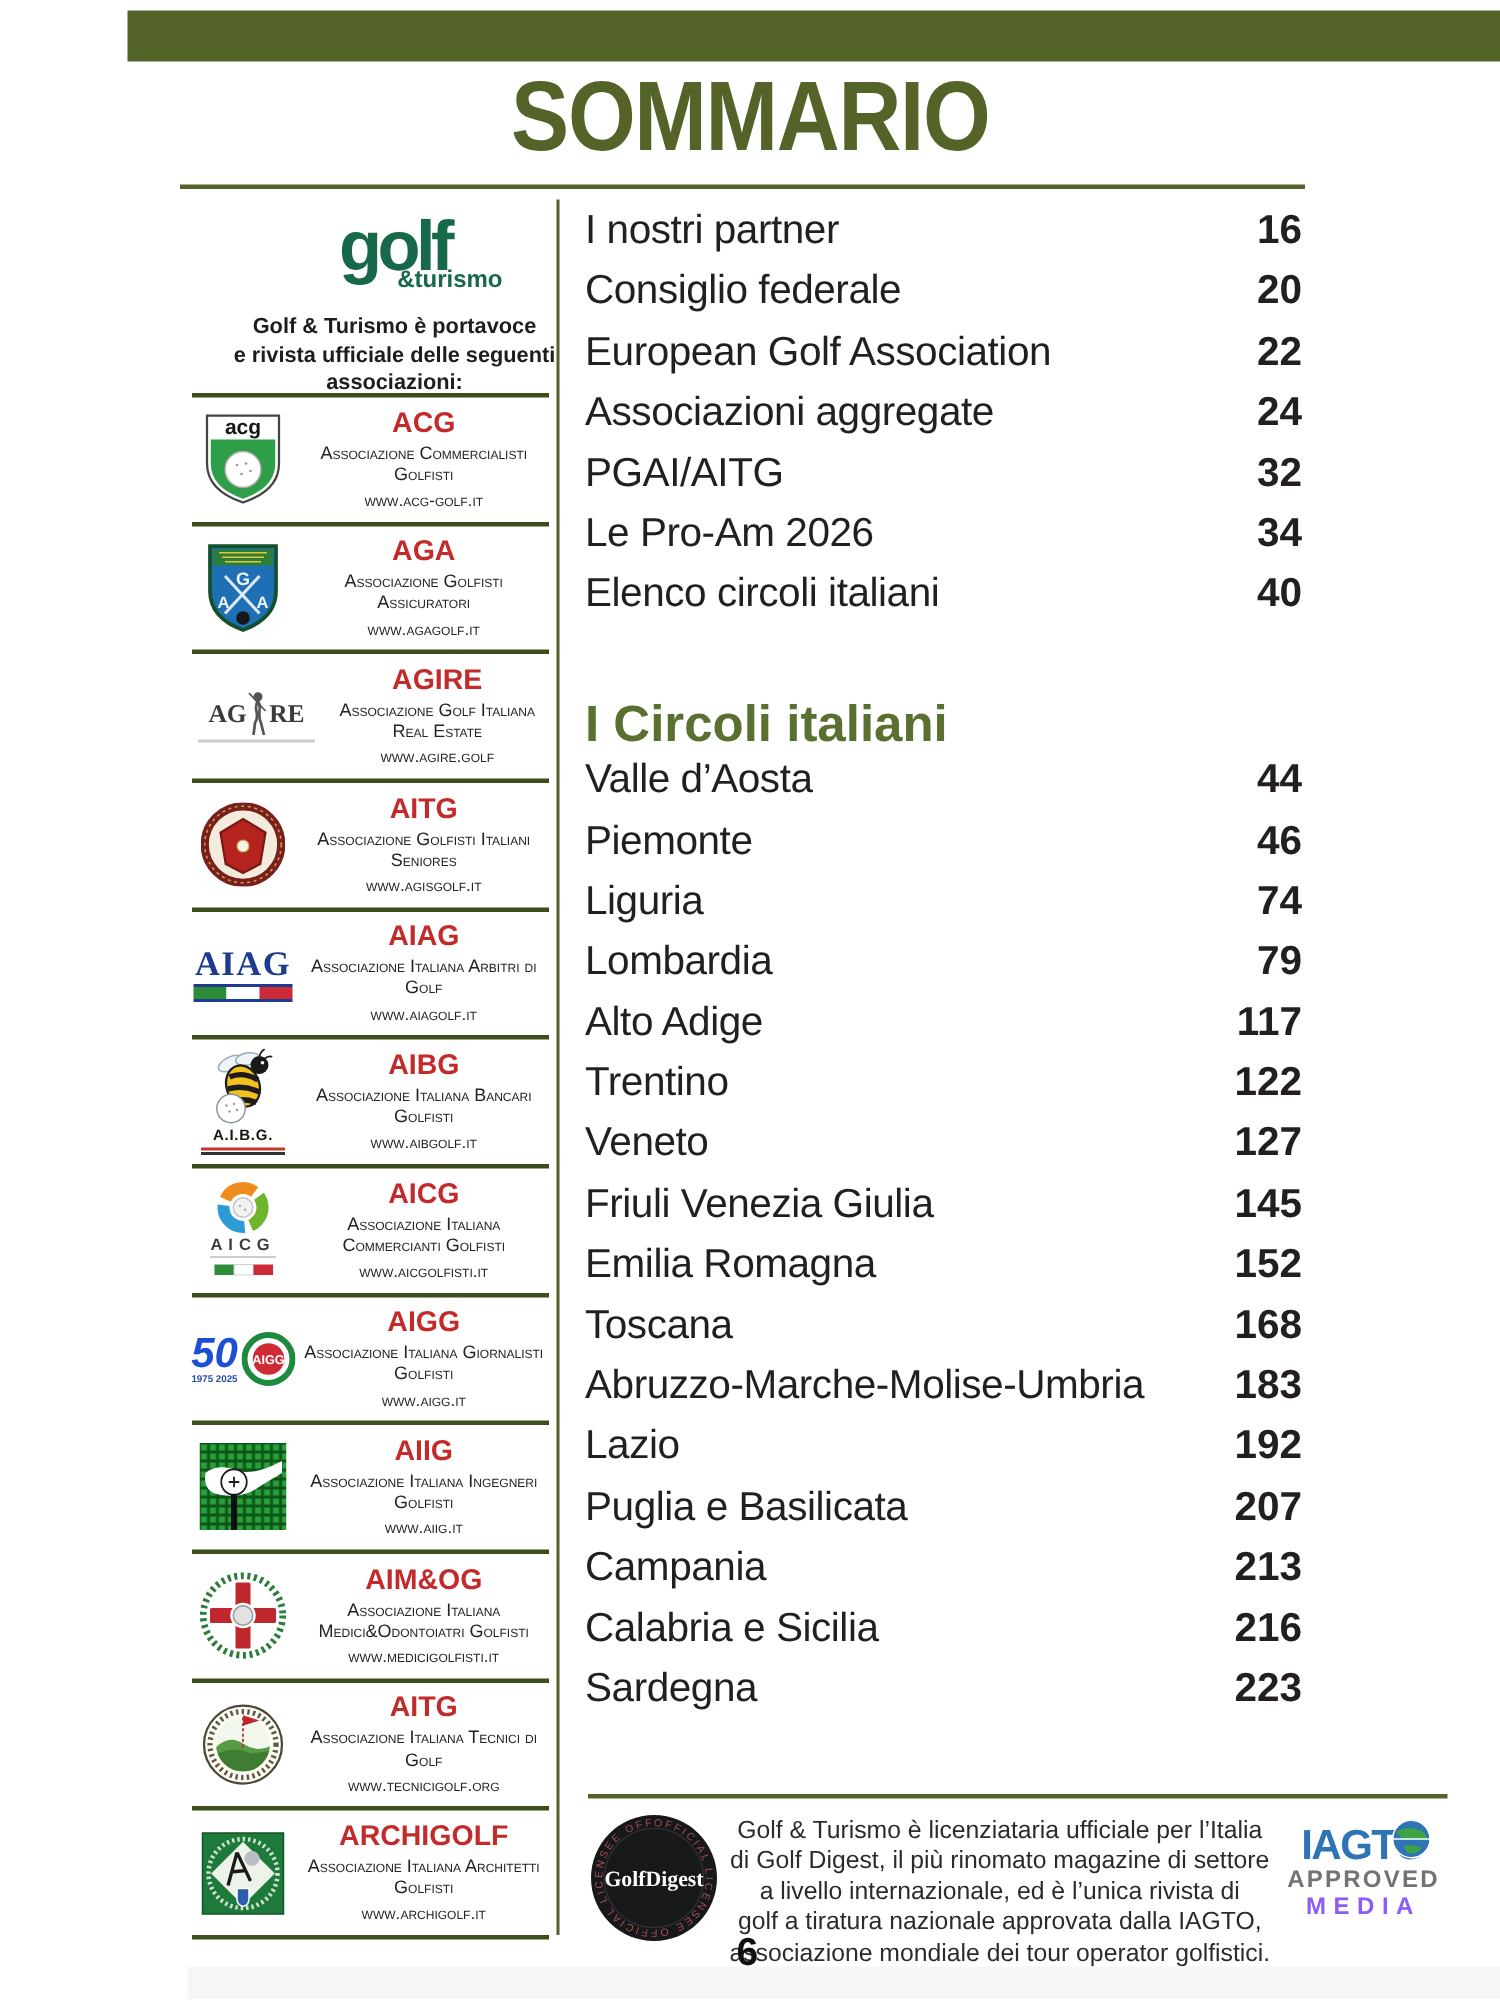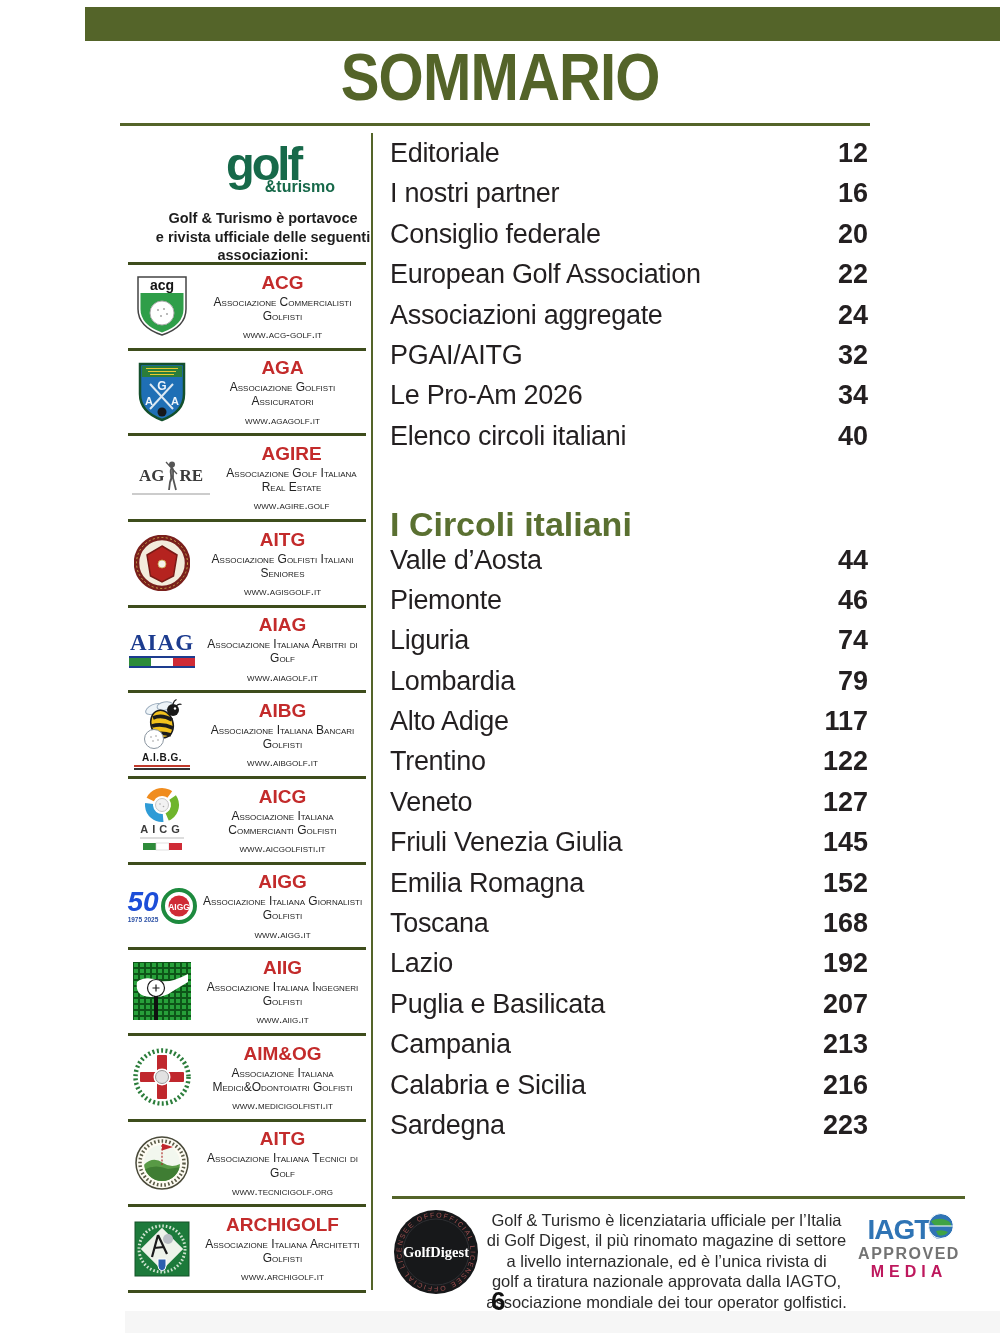--- a/index.html
+++ b/index.html
@@ -63,21 +63,21 @@
   
   .footer{position:absolute;left:392px;top:1196px;width:573px;border-top:3px solid #546429;
           padding-top:9px;display:flex;align-items:flex-start;box-sizing:border-box;}
   .gd-badge{flex:0 0 88px;}
   .footer-text{flex:1;text-align:center;font-size:16.5px;line-height:1.24;color:#2b2b2b;padding:2px 6px 0 6px;}
   .iagto{flex:0 0 112px;text-align:center;padding-top:8px;}
   .iagto-row{position:relative;display:inline-block;}
   .iagto-name{font-size:28px;font-weight:800;color:#2f74b5;letter-spacing:-1px;line-height:1;}
   .iagto-globe{position:absolute;right:-4px;top:-4px;}
   .iagto-approved{font-size:16px;font-weight:800;color:#737373;letter-spacing:1.5px;margin-top:1px;line-height:1.1;}
-  .iagto-media{font-size:16px;font-weight:800;color:#be185d;letter-spacing:5px;line-height:1.1;}
+  .iagto-media{font-size:16px;font-weight:800;color:#8b5cf6;letter-spacing:5px;line-height:1.1;}
   .page-num{position:absolute;left:491px;top:1286px;font-size:26px;font-weight:700;color:#111;}
   .bottom-band{position:absolute;left:125px;right:0;top:1311px;height:22px;background:#f6f6f6;}
 </style>
 </head>
 <body>
 
 <div class="page">
 
   <div class="topbar"></div>
   <div class="title"><span>SOMMARIO</span></div>
@@ -355,24 +355,20 @@
         <div class="assoc-acronym">ARCHIGOLF</div>
         <div class="assoc-name">Associazione Italiana Architetti Golfisti</div>
         <div class="assoc-url">www.archigolf.it</div>
       </div>
     </div>
 
   </div>
 
   <div class="toc">
     <div class="toc-row">
-        <span class="toc-label">Editoriale</span>
-        <span class="toc-num">12</span>
-      </div>
-    <div class="toc-row">
         <span class="toc-label">I nostri partner</span>
         <span class="toc-num">16</span>
       </div>
     <div class="toc-row">
         <span class="toc-label">Consiglio federale</span>
         <span class="toc-num">20</span>
       </div>
     <div class="toc-row">
         <span class="toc-label">European Golf Association</span>
         <span class="toc-num">22</span>
@@ -429,20 +425,24 @@
         <span class="toc-label">Friuli Venezia Giulia</span>
         <span class="toc-num">145</span>
       </div>
     <div class="toc-row">
         <span class="toc-label">Emilia Romagna</span>
         <span class="toc-num">152</span>
       </div>
     <div class="toc-row">
         <span class="toc-label">Toscana</span>
         <span class="toc-num">168</span>
+      </div>
+    <div class="toc-row">
+        <span class="toc-label">Abruzzo-Marche-Molise-Umbria</span>
+        <span class="toc-num">183</span>
       </div>
     <div class="toc-row">
         <span class="toc-label">Lazio</span>
         <span class="toc-num">192</span>
       </div>
     <div class="toc-row">
         <span class="toc-label">Puglia e Basilicata</span>
         <span class="toc-num">207</span>
       </div>
     <div class="toc-row">

